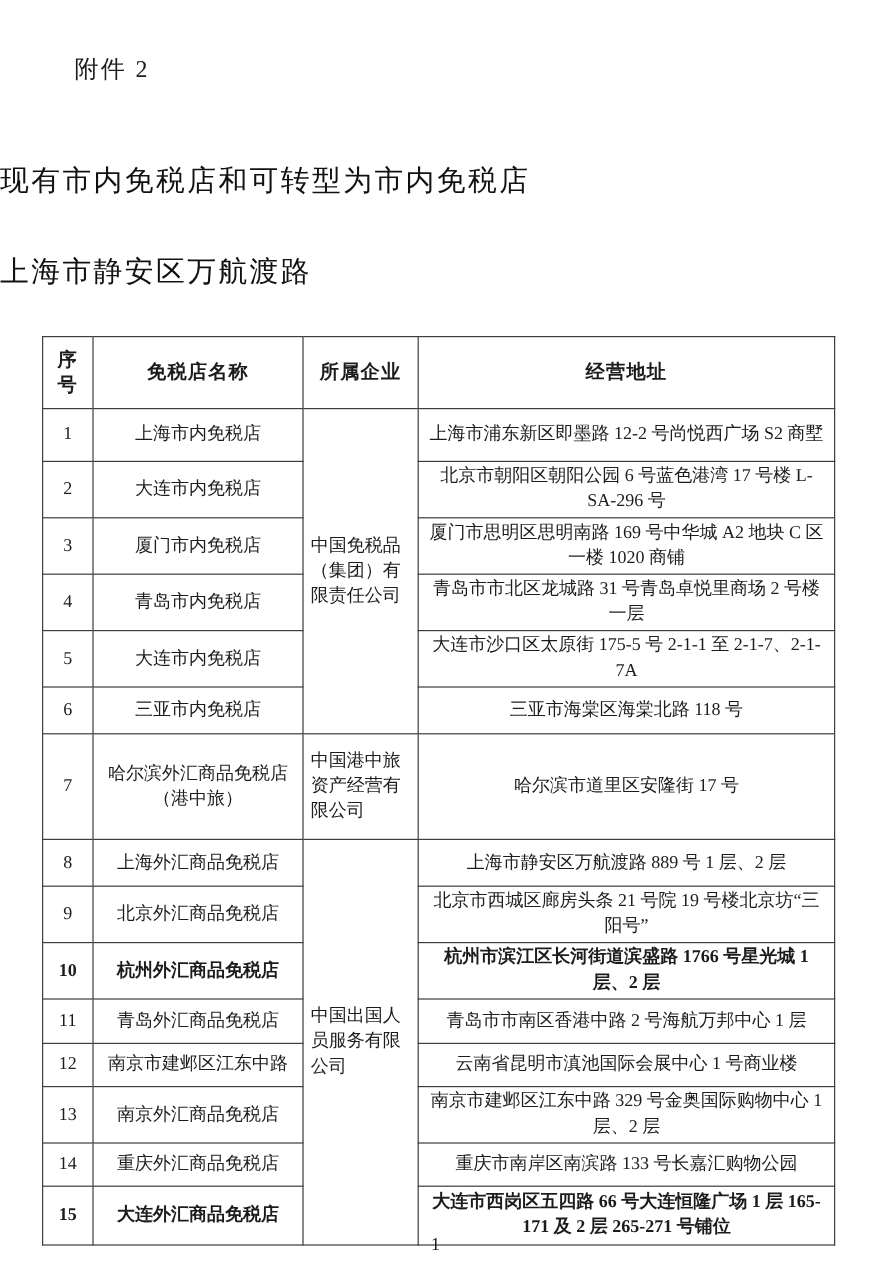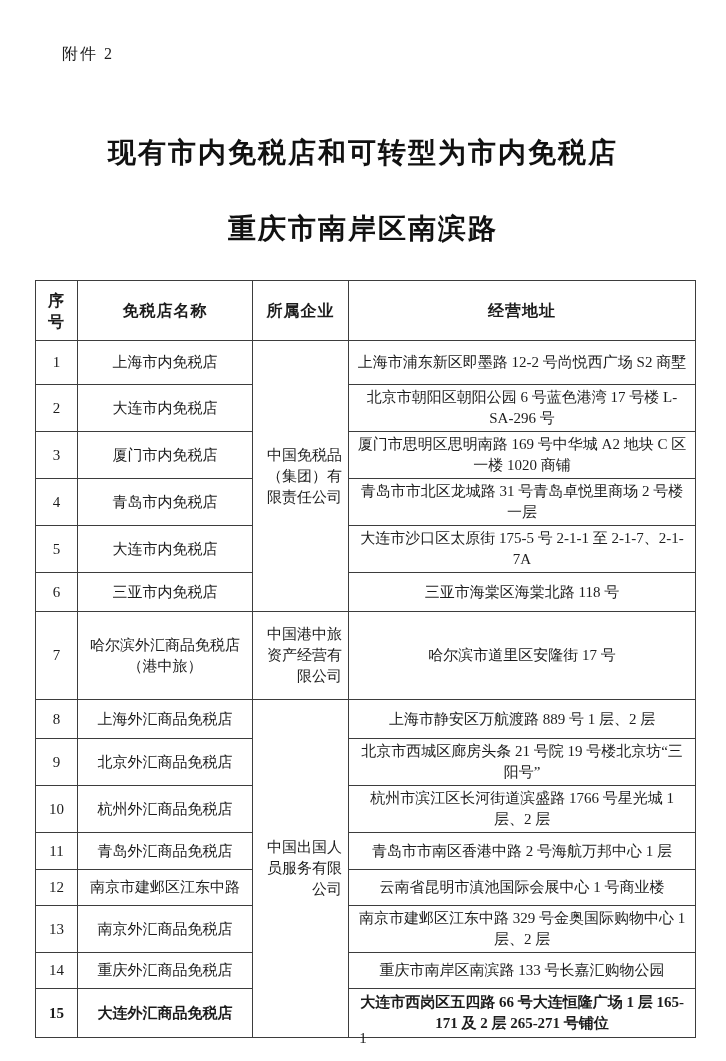--- a/index.html
+++ b/index.html
@@ -9,31 +9,31 @@
     height: 1061px;
     background: #ffffff;
     font-family: "Liberation Serif", "DejaVu Serif", serif;
     color: #1c1c1c;
     overflow: hidden;
   }
   .attachment-label {
     position: absolute;
     left: 62px;
     top: 44px;
-    font-size: 16px;
+    font-size: 20px;
     letter-spacing: 2px;
   }
   .doc-title {
     position: absolute;
     left: 0;
     width: 100%;
-    text-align: center;
+    text-align: left;
     font-family: "Liberation Sans", "DejaVu Sans", sans-serif;
-    font-weight: bold;
-    font-size: 28px;
+    font-weight: normal;
+    font-size: 24px;
     letter-spacing: 2px;
     color: #111;
   }
   .doc-title.line1 { top: 134px; }
   .doc-title.line2 { top: 210px; }
   table.shop-table {
     position: absolute;
     left: 35px;
     top: 280px;
     width: 660px;
@@ -52,41 +52,41 @@
   .shop-table th {
     height: 55px;
     font-family: "Liberation Sans", "DejaVu Sans", sans-serif;
     font-weight: bold;
     font-size: 16px;
     text-align: center;
     letter-spacing: 1px;
   }
   .col-no      { text-align: center; }
   .col-name    { text-align: center; padding-left: 10px; }
-  .col-company { text-align: right; padding: 4px 16px 4px 9px; margin-top: 14px; }
+  .col-company { text-align: left; padding: 4px 16px 4px 9px; margin-top: 14px; }
   .col-address { text-align: center; padding-left: 8px; padding-right: 5px; }
   .page-number {
     position: absolute;
     left: 0;
     width: 100%;
     top: 1030px;
     text-align: center;
     font-size: 15px;
   }
 </style>
 </head>
 <body>
 
 <div class="page">
 
   <div class="attachment-label">附件 2</div>
 
   <div class="doc-title line1">现有市内免税店和可转型为市内免税店</div>
 
-  <div class="doc-title line2">重庆市南岸区南滨路</div>
+  <div class="doc-title line2">上海市静安区万航渡路</div>
 
   <table class="shop-table">
     <colgroup>
       <col style="width:42px">
       <col style="width:175px">
       <col style="width:96px">
       <col style="width:347px">
     </colgroup>
     <thead>
       <tr>
@@ -138,21 +138,21 @@
           <td class="col-no">8</td>
           <td class="col-name">上海外汇商品免税店</td>
           <td class="col-company" rowspan="8">中国出国人员服务有限公司</td>
           <td class="col-address">上海市静安区万航渡路 889 号 1 层、2 层</td>
         </tr>
         <tr style="height: 43px;">
           <td class="col-no">9</td>
           <td class="col-name">北京外汇商品免税店</td>
           <td class="col-address">北京市西城区廊房头条 21 号院 19 号楼北京坊“三阳号”</td>
         </tr>
-        <tr style="height: 43px;">
+        <tr style="height: 43px; font-weight: bold;">
           <td class="col-no">10</td>
           <td class="col-name">杭州外汇商品免税店</td>
           <td class="col-address">杭州市滨江区长河街道滨盛路 1766 号星光城 1 层、2 层</td>
         </tr>
         <tr style="height: 37px;">
           <td class="col-no">11</td>
           <td class="col-name">青岛外汇商品免税店</td>
           <td class="col-address">青岛市市南区香港中路 2 号海航万邦中心 1 层</td>
         </tr>
         <tr style="height: 36px;">

